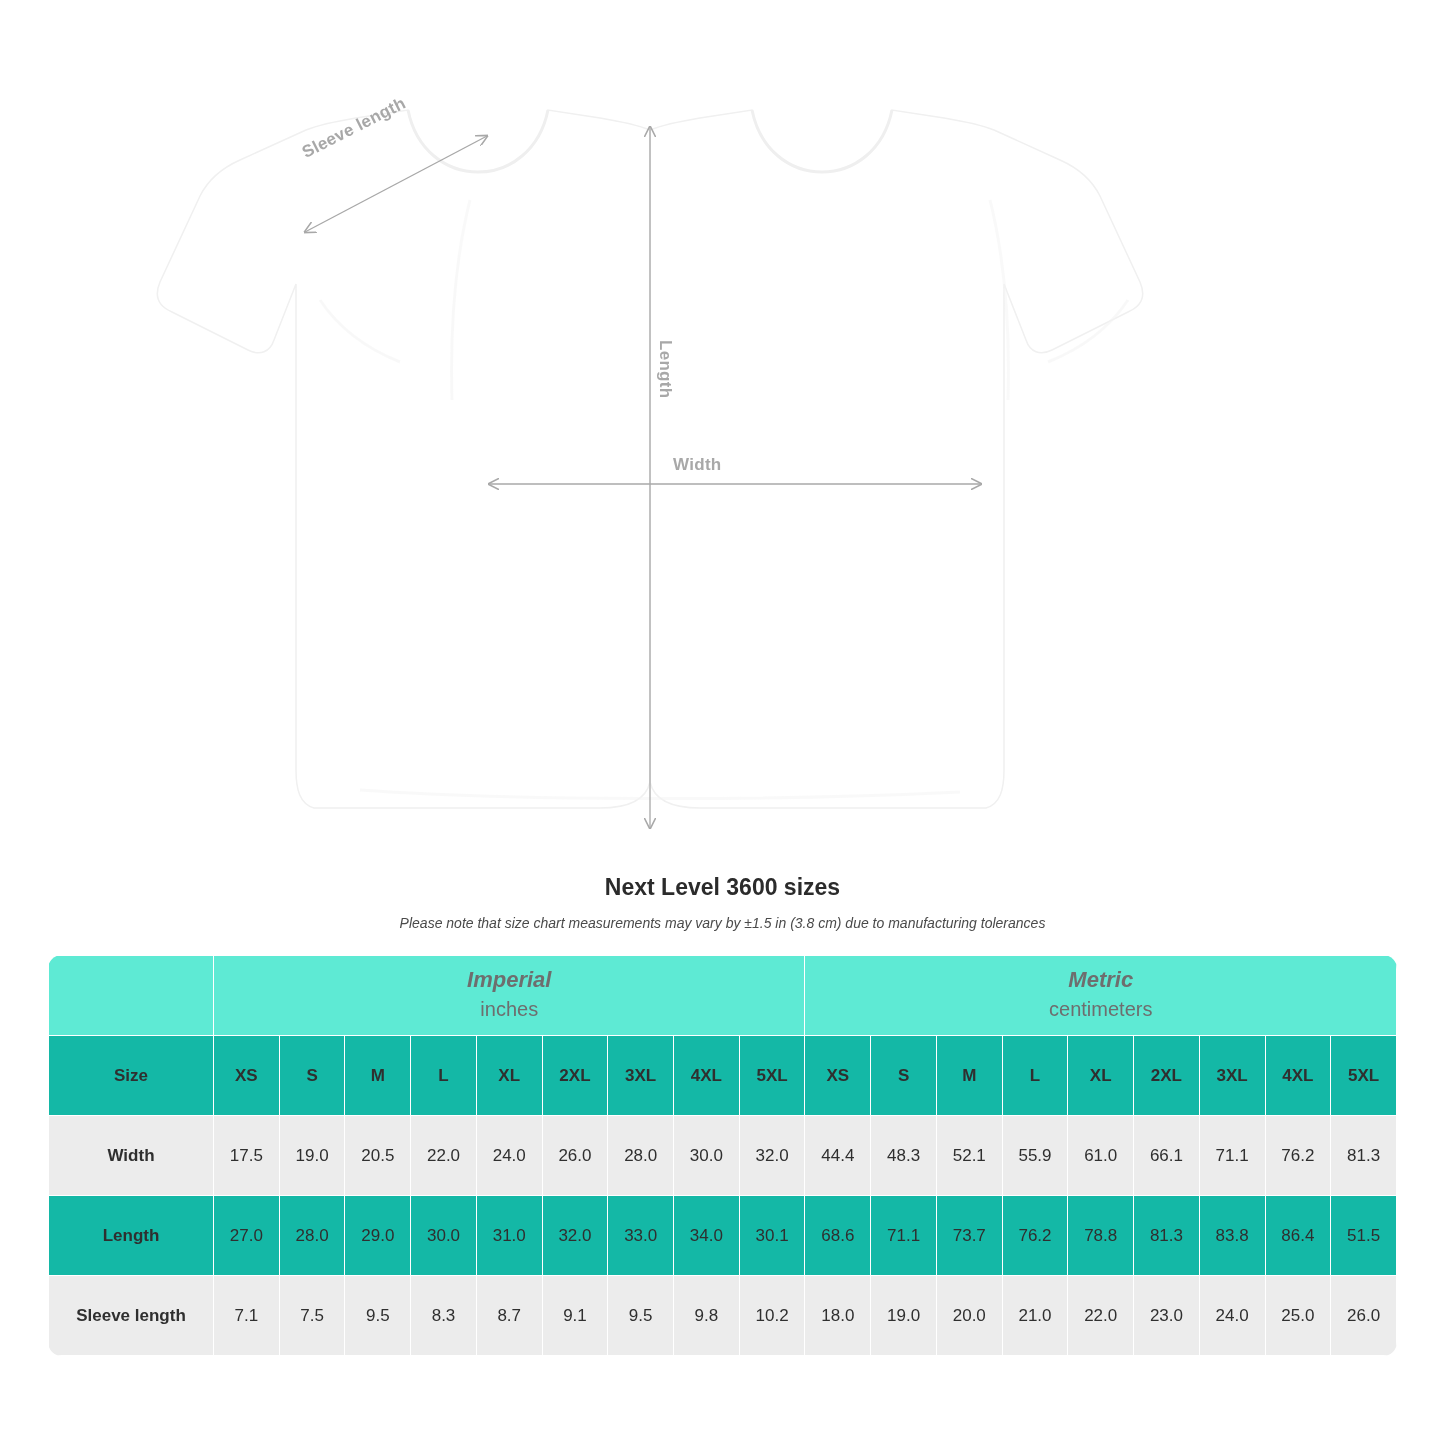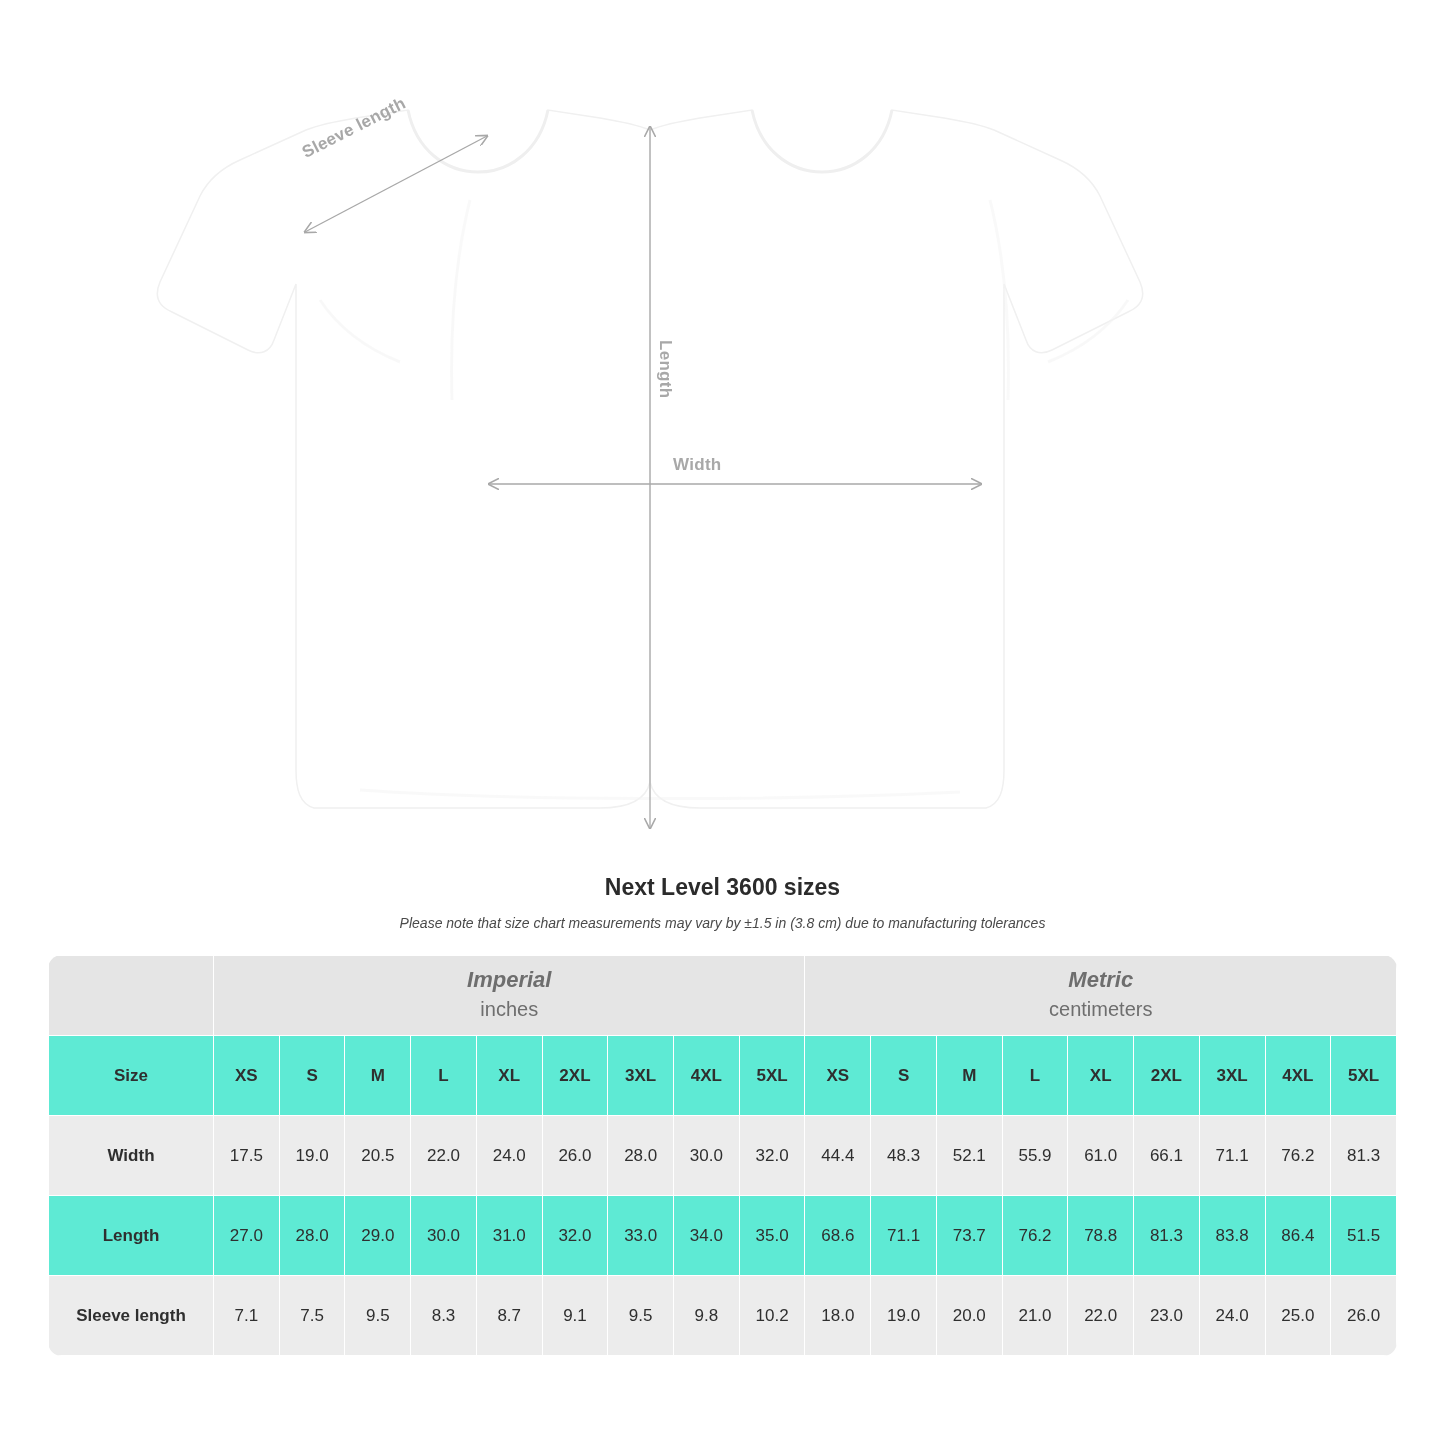--- a/index.html
+++ b/index.html
@@ -87,21 +87,21 @@
   table.size-table td,
   table.size-table th {
     border: 1px solid #ffffff;
     text-align: center;
     font-size: 17px;
     color: #2f2f2f;
     padding: 0;
     height: 79px;
   }
   .unit-header td {
-    background: #e5e5e5;
+    background: #5eead4;
     height: 112px;
     vertical-align: middle;
   }
   .unit-title {
     font-size: 22px;
     font-style: italic;
     font-weight: bold;
     color: #6e6e6e;
     line-height: 1.25;
   }
@@ -110,21 +110,21 @@
     color: #6e6e6e;
     font-style: normal;
     font-weight: normal;
     line-height: 1.6;
   }
   .row-head {
     font-weight: bold;
     font-size: 17px;
     color: #2f2f2f;
   }
-  .r-white td { background: #5eead4; }
+  .r-white td { background: #14b8a6; }
   .r-grey td { background: #ececec; }
   .corner-cell { background: #ffffff; }
   .size-label { font-weight: bold; }
   .num { font-size: 17px; }
   .first-col { width: 165px; }
 </style>
 </head>
 <body>
 
 <div class="page">
@@ -277,21 +277,21 @@
         <tr class="r-white">
           <td class="row-head">Length</td>
           <td class="num">27.0</td>
           <td class="num">28.0</td>
           <td class="num">29.0</td>
           <td class="num">30.0</td>
           <td class="num">31.0</td>
           <td class="num">32.0</td>
           <td class="num">33.0</td>
           <td class="num">34.0</td>
-          <td class="num">35.0</td>
+          <td class="num">30.1</td>
           <td class="num">68.6</td>
           <td class="num">71.1</td>
           <td class="num">73.7</td>
           <td class="num">76.2</td>
           <td class="num">78.8</td>
           <td class="num">81.3</td>
           <td class="num">83.8</td>
           <td class="num">86.4</td>
           <td class="num">51.5</td>
         </tr>

